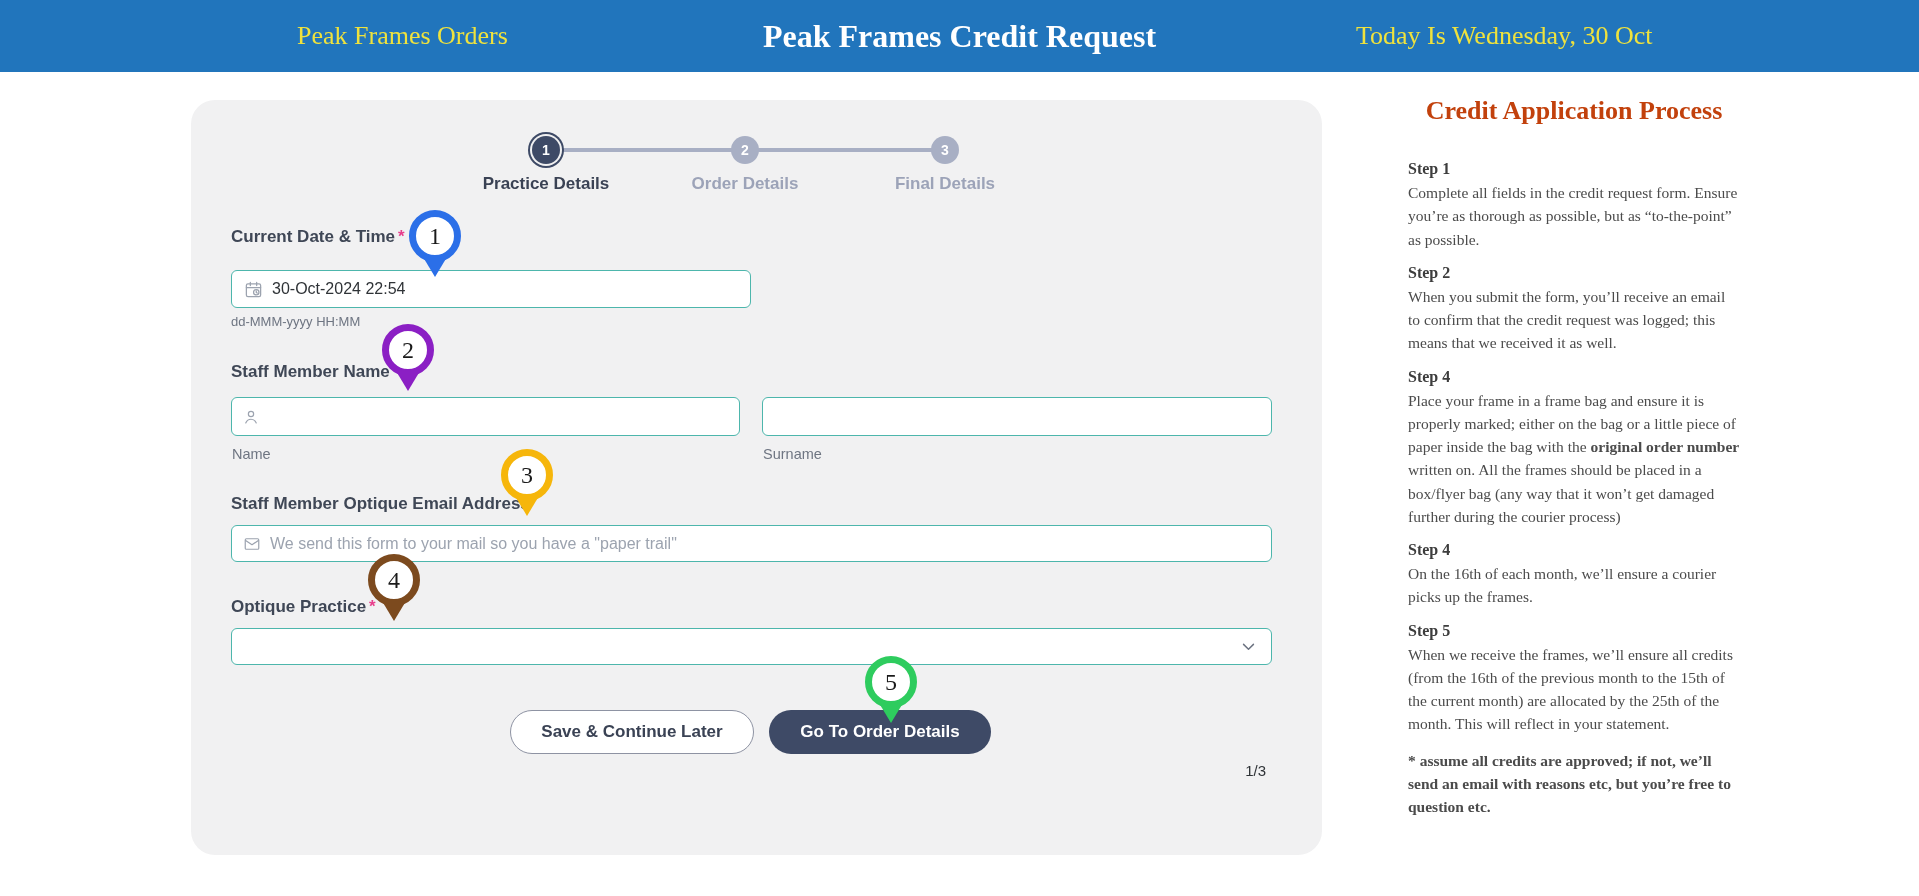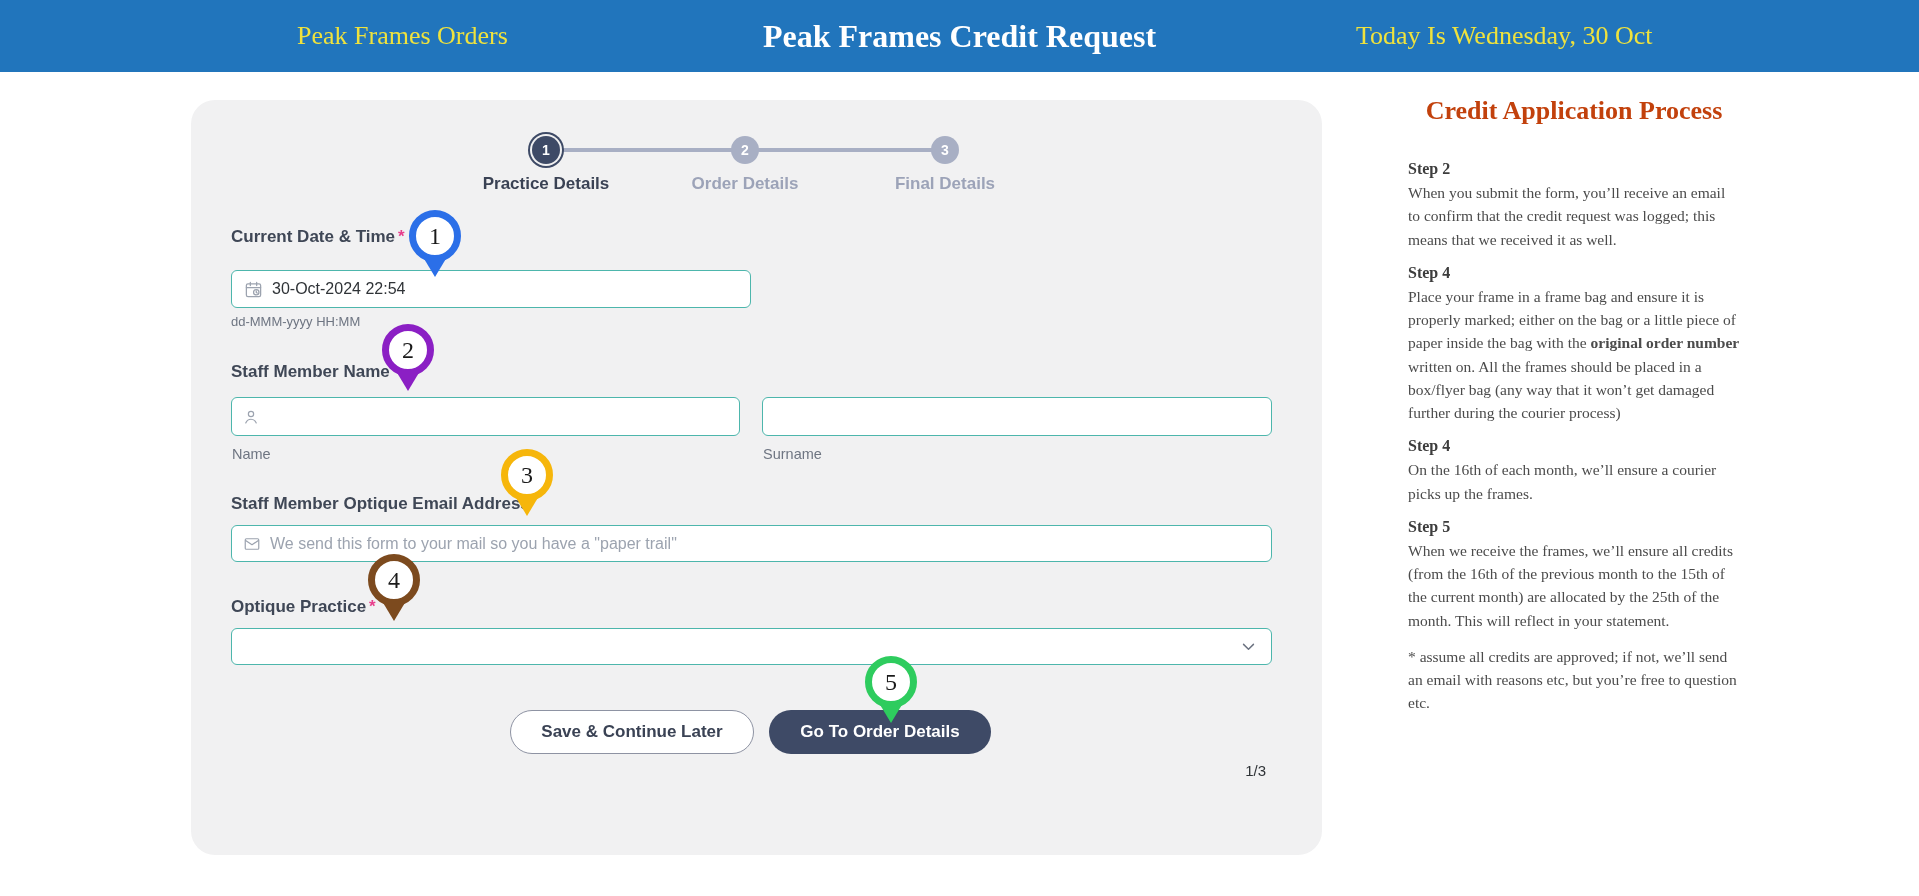--- a/index.html
+++ b/index.html
@@ -61,21 +61,21 @@
   .pin-tail{width:0;height:0;border-left:12px solid transparent;border-right:12px solid transparent;
     border-top:20px solid var(--pin,#333);margin:-5px auto 0;}
   .p1{left:218px;top:110px}.p2{left:191px;top:224px}.p3{left:310px;top:349px}.p4{left:177px;top:454px}.p5{left:674px;top:556px}
 
   
   .sidebar{position:absolute;left:1408px;top:96px;width:332px;color:#4B4B4B;}
   .sidebar-title{text-align:center;font-size:26px;font-weight:700;color:#c2410c;margin:0 0 34px;}
   .sstep{margin-bottom:13px;}
   .sstep h3{font-size:16px;font-weight:700;margin:0 0 3px;color:#3D3D3D;}
   .sstep p,.footnote{font-size:15.5px;line-height:1.5;margin:0;}
-  .footnote{margin-top:0;}
+  .footnote{margin-top:0;font-weight:bold;}
 </style>
 </head>
 <body>
 
 <div class="page">
 
   <div class="hdr">
     <span class="hdr-left handwriting">Peak Frames Orders</span>
     <h1 class="hdr-title handwriting">Peak Frames Credit Request</h1>
     <span class="hdr-right handwriting">Today Is Wednesday, 30 Oct</span>
@@ -164,20 +164,24 @@
     <div class="pin p5" style="--pin: #2ECC5E;">
       <div class="pin-circle handwriting">5</div>
       <div class="pin-tail"></div>
     </div>
   </div>
 
   <div class="sidebar handwriting">
     <h2 class="sidebar-title">Credit Application Process</h2>
 
     <div class="sstep">
+      <h3>Step 1</h3>
+      <p>Complete all fields in the credit request form. Ensure you’re as thorough as possible, but as “to-the-point” as possible.</p>
+    </div>
+    <div class="sstep">
       <h3>Step 2</h3>
       <p>When you submit the form, you’ll receive an email to confirm that the credit request was logged; this means that we received it as well.</p>
     </div>
     <div class="sstep">
       <h3>Step 4</h3>
       <p><span>Place your frame in a frame bag and ensure it is properly marked; either on the bag or a little piece of paper inside the bag with the </span><b>original order number</b><span> written on. All the frames should be placed in a box/flyer bag (any way that it won’t get damaged further during the courier process)</span></p>
     </div>
     <div class="sstep">
       <h3>Step 4</h3>
       <p>On the 16th of each month, we’ll ensure a courier picks up the frames.</p>

